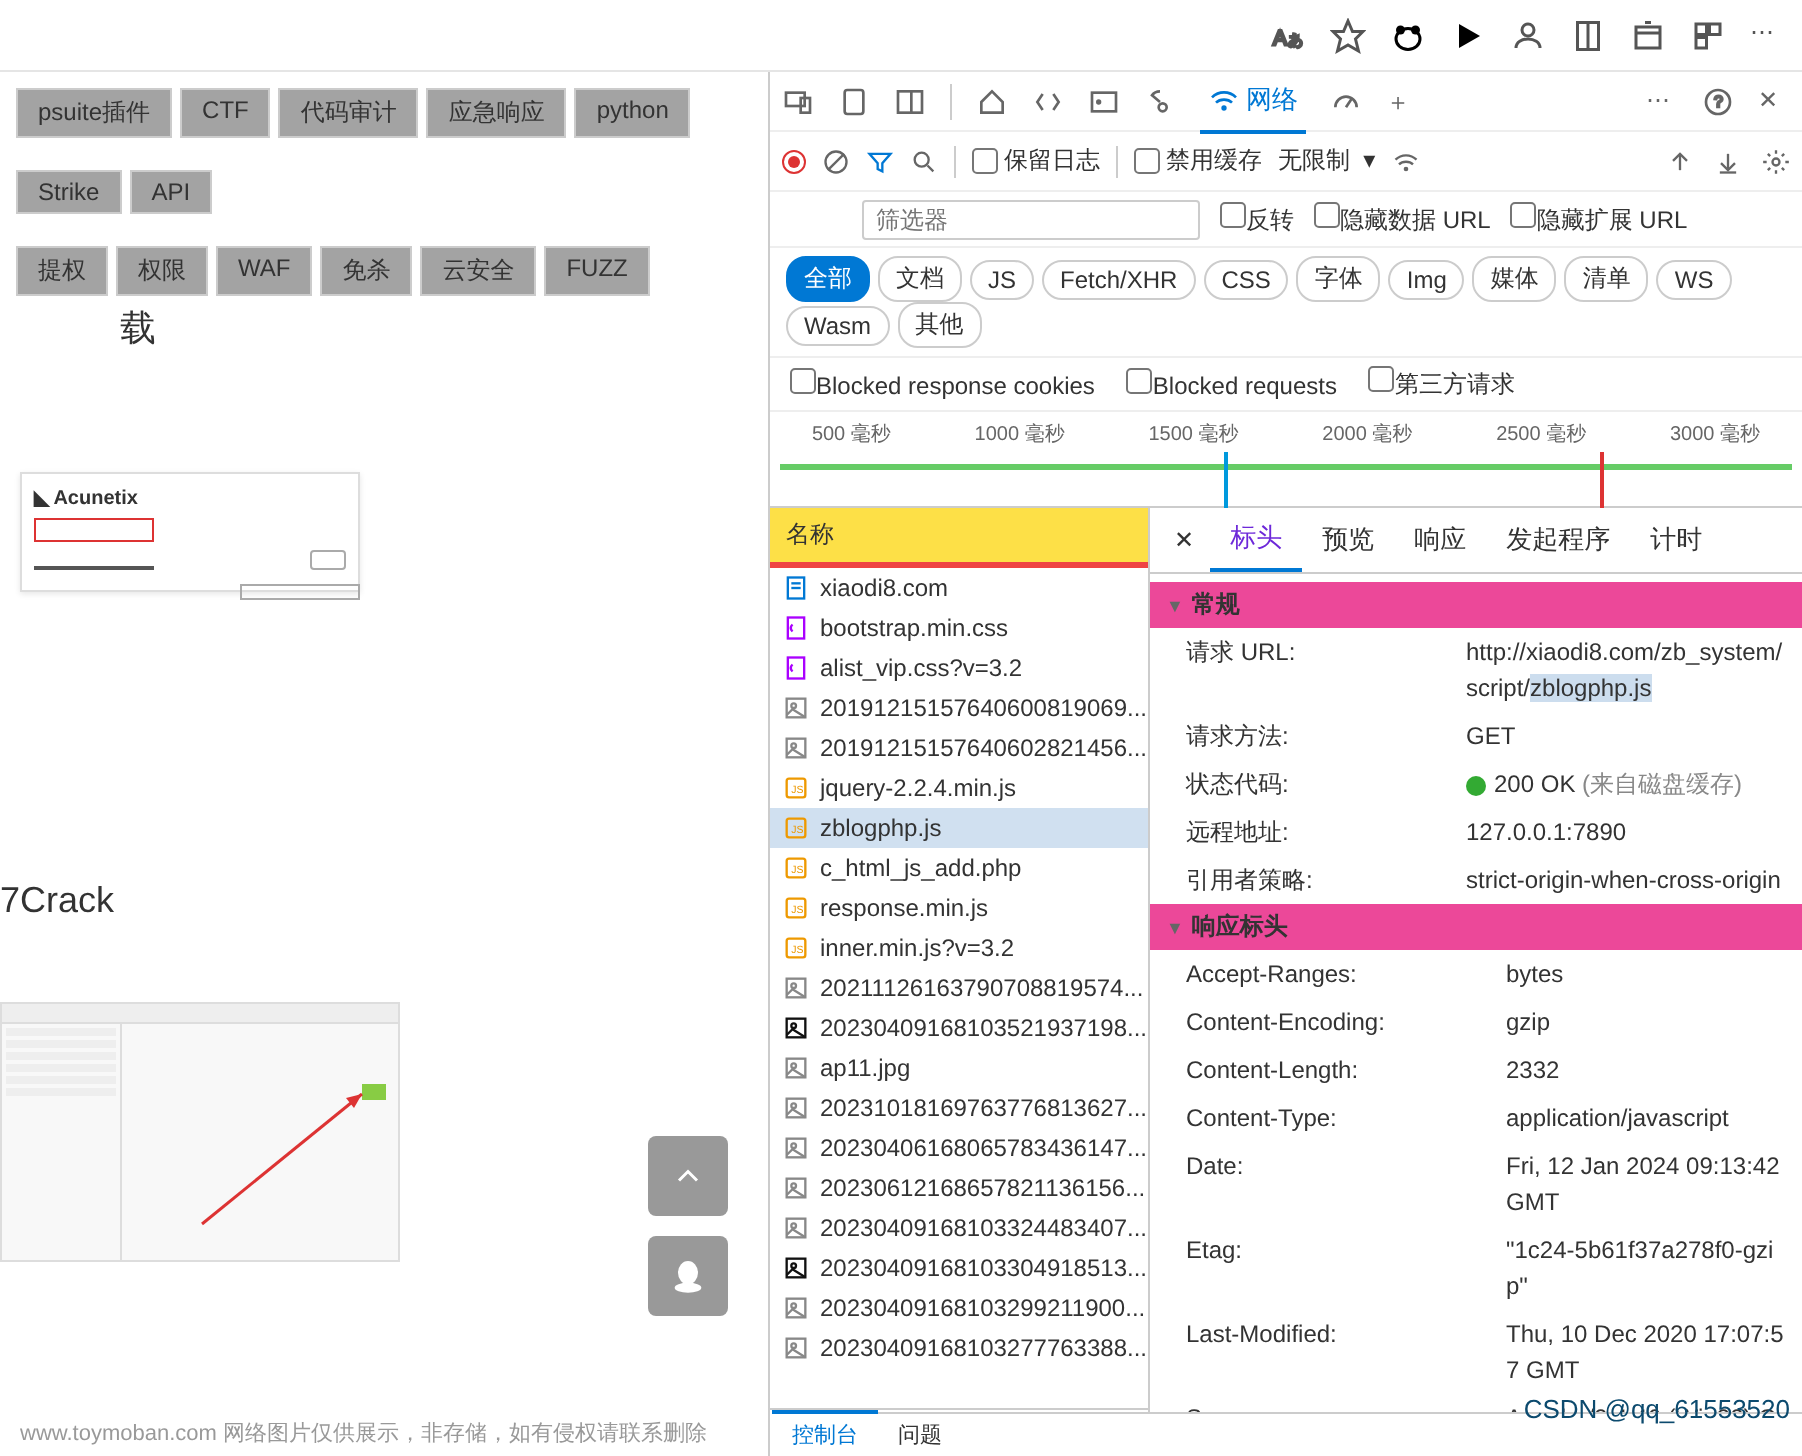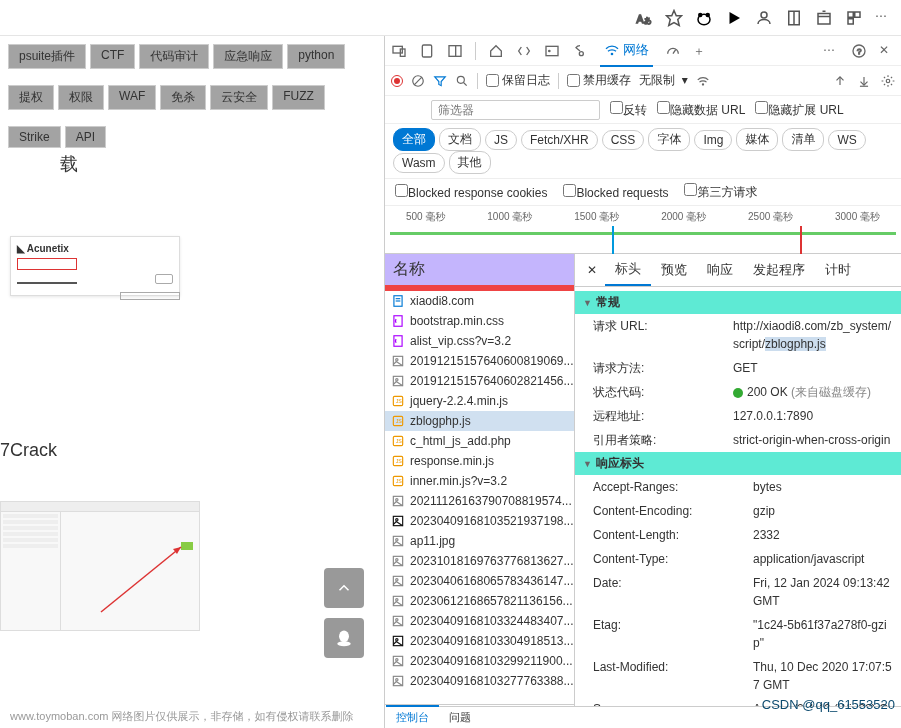--- a/index.html
+++ b/index.html
@@ -54,34 +54,34 @@
 .dev-blocked { display:flex; align-items:center; padding:4px 10px; gap:16px; border-bottom:1px solid #eee;}
 
 .dev-timeline { height:48px; border-bottom:1px solid #ccc; position:relative; padding-top:4px;}
 .dev-timeline .ticks { display:flex; justify-content:space-around; font-size:10px; color:#666;}
 .dev-timeline .bar-bg { position:absolute; top:26px; left:5px; right:5px; height:3px; background:#6c6;}
 .dev-timeline .mark1 { position:absolute; top:20px; left:44%; width:2px; height:28px; background:#09d;}
 .dev-timeline .mark2 { position:absolute; top:20px; left:80.5%; width:2px; height:28px; background:#d33;}
 
 .dev-body { flex:1; display:flex; overflow:hidden;}
 .req-list { width: 190px; border-right:1px solid #ccc; display:flex; flex-direction:column;}
-.req-list .hdr { padding: 5px 8px; border-bottom:6px solid #ef4444; background:#c4b5fd; font-size:16px;}
+.req-list .hdr { padding: 5px 8px; border-bottom:3px solid #ef4444; background:#fde047; font-size:12px;}
 .req-list .items { flex:1; overflow-y:auto;}
 .req-list .item { display:flex; align-items:center; gap:5px; padding: 3px 6px; font-size:12px; cursor:pointer; white-space:nowrap; overflow:hidden; text-overflow:ellipsis;}
 .req-list .item.selected { background:#d0e0f0;}
 .req-list .item .fi { width:14px; height:14px; flex-shrink:0; display:flex; align-items:center; justify-content:center;}
 .req-list .foot { border-top:1px solid #ccc; padding: 4px 6px; font-size:11px; color:#555;}
 
 .detail { flex:1; display:flex; flex-direction:column;}
 .detail-tabs { display:flex; align-items:center; border-bottom:1px solid #ccc; padding: 0 4px;}
 .detail-tabs .close { padding:6px 8px; cursor:pointer;}
 .detail-tabs .dtab { padding: 6px 10px; font-size:13px; cursor:pointer; }
-.detail-tabs .dtab.active { color:#404040; border-bottom:2px solid #0078d4;}
+.detail-tabs .dtab.active { color:#6d28d9; border-bottom:2px solid #0078d4;}
 .detail-body { flex:1; overflow-y:auto; padding: 4px 0;}
-.section-hdr { background:#5eead4; padding:3px 8px; font-weight:bold; font-size:12px; display:flex; align-items:center; gap:4px;}
+.section-hdr { background:#ec4899; padding:3px 8px; font-weight:bold; font-size:12px; display:flex; align-items:center; gap:4px;}
 .section-hdr::before { content:'▼'; font-size:9px; color:#666;}
 .kv { display:flex; padding: 3px 0 3px 18px; font-size:12px; line-height:1.5;}
 .kv .k { width: 140px; flex-shrink:0;}
 .kv .v { flex:1; word-break:break-all; padding-right:6px;}
 .kv .v .hl { background:#cde; }
 .kv .v .dot { display:inline-block; width:10px; height:10px; border-radius:50%; background:#3a3; margin-right:4px; vertical-align:middle;}
 .kv .v .muted { color:#888;}
 .resp-head .kv .k { width: 160px; }
 
 .bottom-tabs { position:absolute; bottom:0; left:386px; right:0; height:22px; border-top:1px solid #ccc; display:flex; align-items:center; font-size:11px; background:#fff;}
@@ -134,30 +134,30 @@
 <div class="main">
   <div class="left">
     <div class="tags">
       <span class="tag">psuite插件</span>
       <span class="tag">CTF</span>
       <span class="tag">代码审计</span>
       <span class="tag">应急响应</span>
       <span class="tag">python</span>
     </div>
     <div class="tags">
+      <span class="tag">Strike</span>
+      <span class="tag">API</span>
+    </div>
+    <div class="tags">
       <span class="tag">提权</span>
       <span class="tag">权限</span>
       <span class="tag">WAF</span>
       <span class="tag">免杀</span>
       <span class="tag">云安全</span>
       <span class="tag">FUZZ</span>
-    </div>
-    <div class="tags">
-      <span class="tag">Strike</span>
-      <span class="tag">API</span>
     </div>
     <div class="big-text">载</div>
 
     <div class="card">
       <div class="hdr">
           <span>◣</span>
           <span>Acunetix</span>
         </div>
       <div class="red-box"></div>
       <div class="bars">

